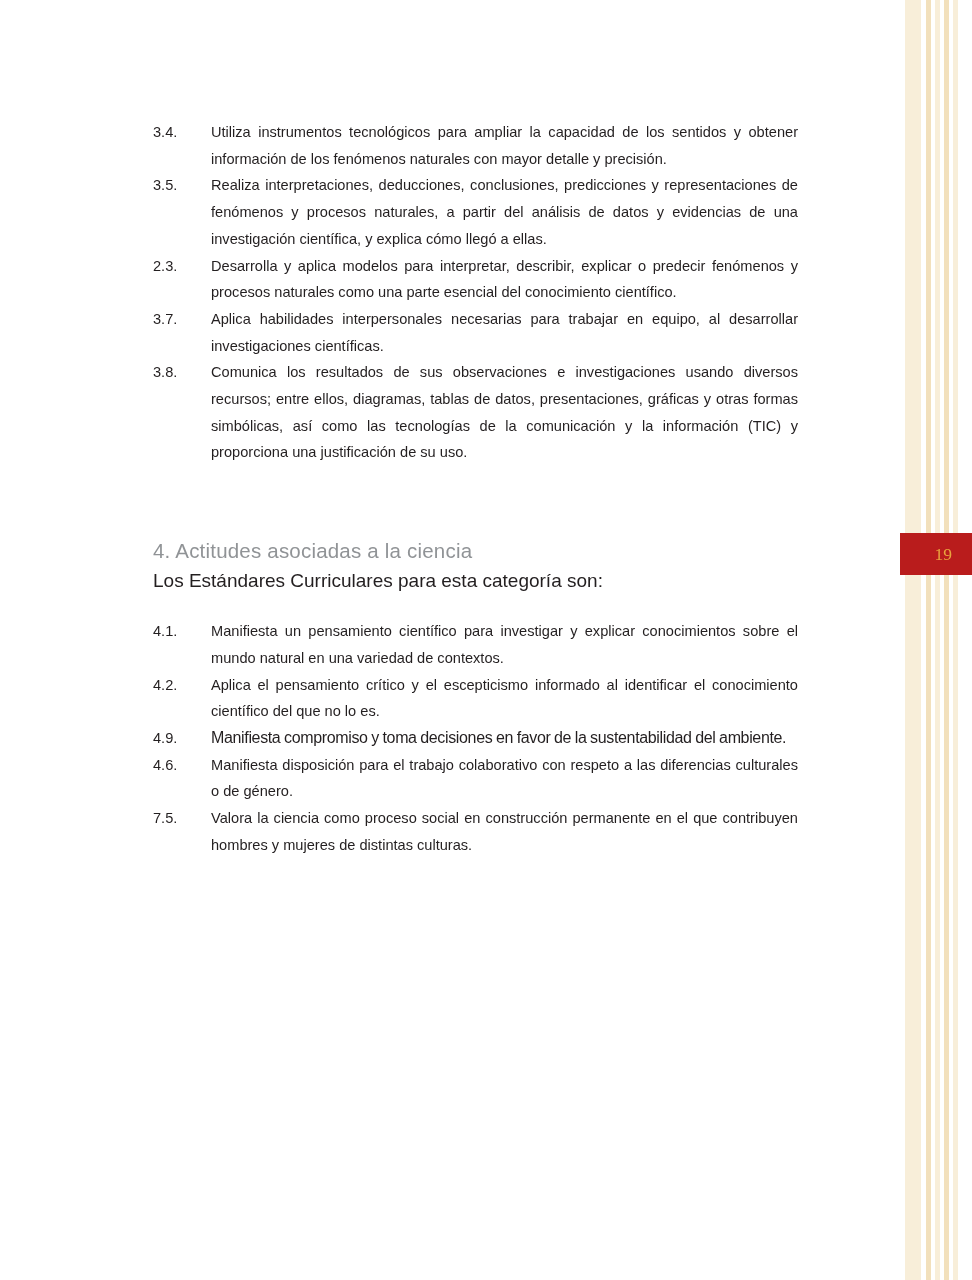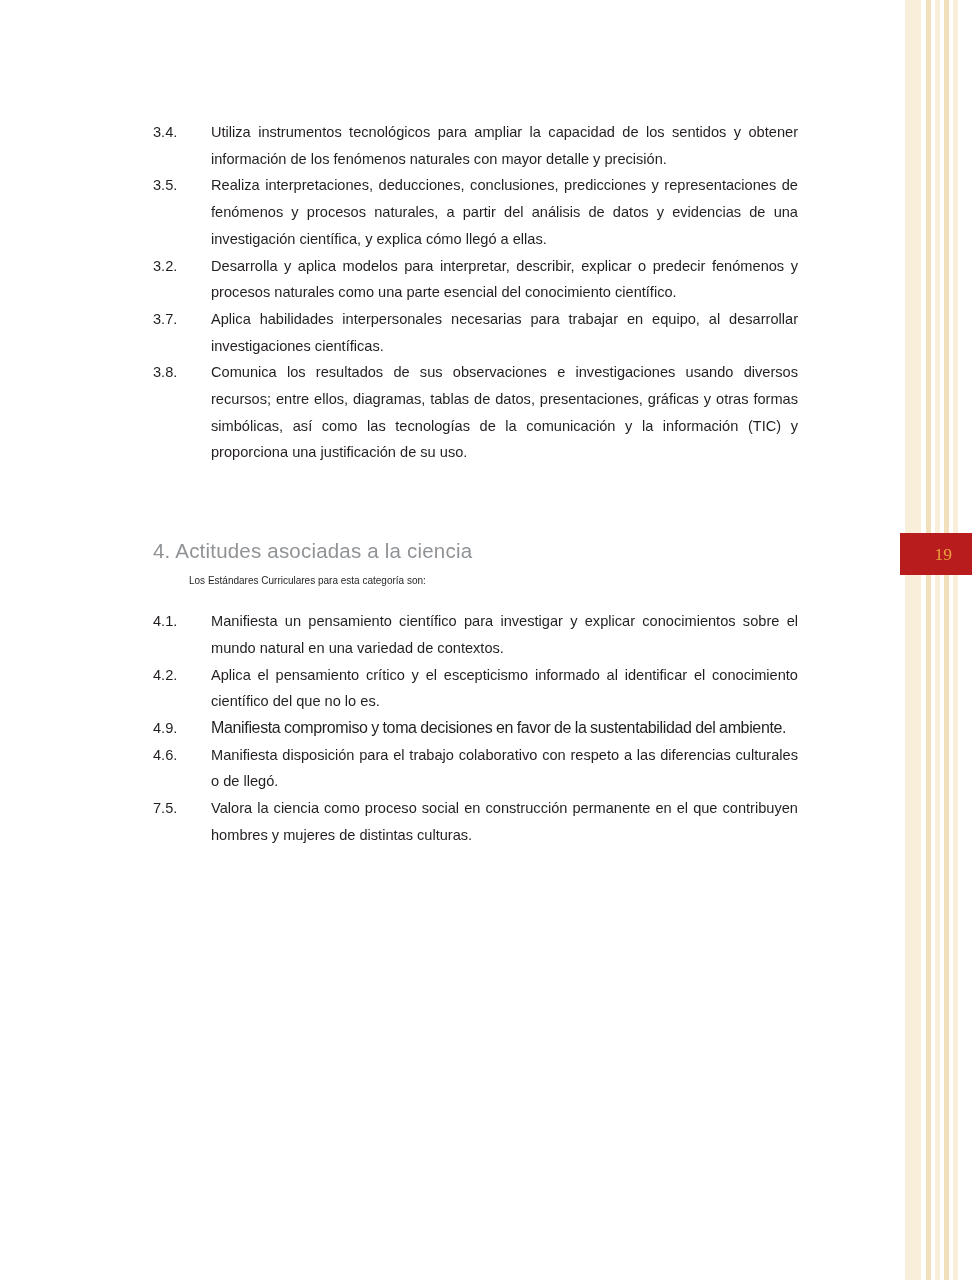--- a/index.html
+++ b/index.html
@@ -71,26 +71,25 @@
   .section-heading {
     margin-top: 72px;
     font-size: 20.5px;
     font-weight: 400;
     letter-spacing: 0.2px;
     color: var(--heading, #909396);
     line-height: 26px;
   }
   .section-intro {
     margin-top: 6px;
-    font-size: 10px;
+    font-size: 19px;
     line-height: 22px;
     color: var(--text, #231f20);
-    margin-left: 36px;
   }
-  .list-4 { margin-top: 16px; }
+  .list-4 { margin-top: 26px; }
 </style>
 </head>
 <body>
 
 <div class="page">
 
   <aside class="stripe-rail">
     <div class="stripe s1 light"></div>
     <div class="stripe s2 dark"></div>
     <div class="stripe s3 light"></div>
@@ -106,21 +105,21 @@
     <div class="std-list">
         <div class="std-item">
         <span class="std-num">3.4.</span>
         <span class="std-text">Utiliza instrumentos tecnológicos para ampliar la capacidad de los sentidos y obtener información de los fenómenos naturales con mayor detalle y precisión.</span>
       </div>
         <div class="std-item">
         <span class="std-num">3.5.</span>
         <span class="std-text">Realiza interpretaciones, deducciones, conclusiones, predicciones y representaciones de fenómenos y procesos naturales, a partir del análisis de datos y evidencias de una investigación científica, y explica cómo llegó a ellas.</span>
       </div>
         <div class="std-item">
-        <span class="std-num">3.2.</span>
+        <span class="std-num">2.3.</span>
         <span class="std-text">Desarrolla y aplica modelos para interpretar, describir, explicar o predecir fenómenos y procesos naturales como una parte esencial del conocimiento científico.</span>
       </div>
         <div class="std-item">
         <span class="std-num">3.7.</span>
         <span class="std-text">Aplica habilidades interpersonales necesarias para trabajar en equipo, al desarrollar investigaciones científicas.</span>
       </div>
         <div class="std-item">
         <span class="std-num">3.8.</span>
         <span class="std-text">Comunica los resultados de sus observaciones e investigaciones usando diversos recursos; entre ellos, diagramas, tablas de datos, presentaciones, gráficas y otras formas simbólicas, así como las tecnologías de la comunicación y la información (TIC) y proporciona una justificación de su uso.</span>
       </div>
@@ -137,21 +136,21 @@
         <div class="std-item">
         <span class="std-num">4.2.</span>
         <span class="std-text">Aplica el pensamiento crítico y el escepticismo informado al identificar el conocimiento científico del que no lo es.</span>
       </div>
         <div class="std-item tight">
         <span class="std-num">4.9.</span>
         <span class="std-text">Manifiesta compromiso y toma decisiones en favor de la sustentabilidad del ambiente.</span>
       </div>
         <div class="std-item">
         <span class="std-num">4.6.</span>
-        <span class="std-text">Manifiesta disposición para el trabajo colaborativo con respeto a las diferencias culturales o de llegó.</span>
+        <span class="std-text">Manifiesta disposición para el trabajo colaborativo con respeto a las diferencias culturales o de género.</span>
       </div>
         <div class="std-item">
         <span class="std-num">7.5.</span>
         <span class="std-text">Valora la ciencia como proceso social en construcción permanente en el que contribuyen hombres y mujeres de distintas culturas.</span>
       </div>
       </div>
 
   </main>
 </div>
 

